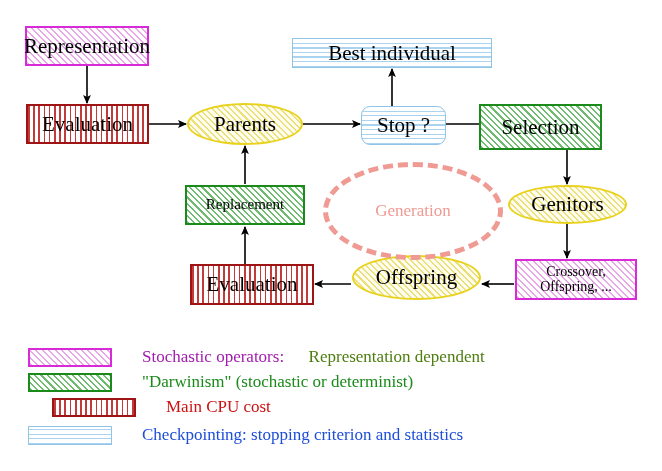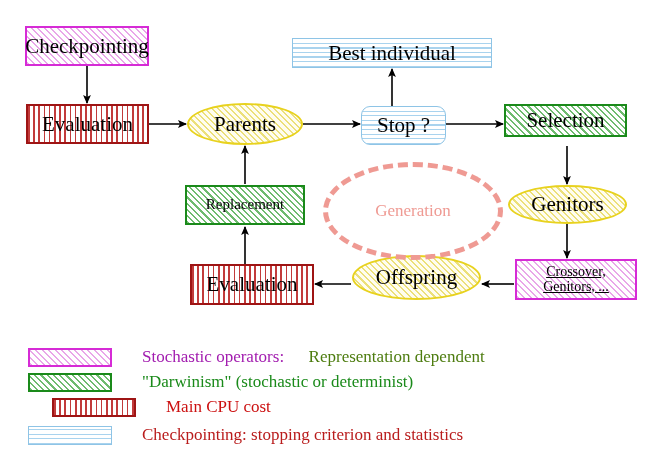--- a/index.html
+++ b/index.html
@@ -40,40 +40,40 @@
     background-color:#fffbe0;
     background-image:repeating-linear-gradient(45deg,
       #ece07a 0px,#ece07a 1.5px,#fffdf0 1.5px,#fffdf0 4.4px);
   }
   .ellipse{border-radius:50%;}
   .rounded{border-radius:9px;}
 
   
   .t-lg{font-size:21px;}
   .t-sm{font-size:15px;}
-  .t-xs{font-size:14px;text-decoration:underline;}
+  .t-xs{font-size:14px;}
 
   
   #generation{
     position:absolute;left:323px;top:162px;width:170px;height:88px;
     border:5px dashed #ef9a93;border-radius:50%;
     display:flex;align-items:center;justify-content:center;
     color:#ef9a93;font-size:17px;background:transparent;
   }
 
   
   #legend{position:absolute;left:0;top:336px;width:662px;height:135px;}
   .leg-row{position:absolute;left:28px;height:26px;display:flex;align-items:center;}
   .swatch{width:84px;height:19px;box-sizing:border-box;flex:0 0 auto;}
   .leg-text{margin-left:30px;font-size:17px;white-space:nowrap;}
   .c-magenta{color:#a21caf;}
   .c-gold{color:#4d7c0f;}
   .c-green{color:#1a8a1a;}
   .c-red{color:#cc1111;}
-  .c-lblue{color:#b91c1c;text-align:center;}
+  .c-lblue{color:#1d4ed8;text-align:center;}
   .gap{display:inline-block;width:16px;}
 </style>
 </head>
 <body>
 
 <svg id="canvas" viewBox="0 0 662 471" xmlns="http://www.w3.org/2000/svg">
   <defs>
     <marker id="ah" markerWidth="9" markerHeight="9" refX="8" refY="4.5" orient="auto" markerUnits="userSpaceOnUse">
       <path d="M0,0.6 L9,4.5 L0,8.4 L2,4.5 Z" fill="#000"></path>
     </marker>
@@ -98,50 +98,50 @@
 
     <line x1="351" y1="284" x2="315" y2="284"></line>
 
     <line x1="245" y1="264" x2="245" y2="227"></line>
 
     <line x1="245" y1="184" x2="245" y2="146"></line>
   </g>
 </svg>
 
 <div class="node f-magenta t-lg" style="left:25px;top:26px;width:124px;height:40px;">
-  <span>Checkpointing</span>
+  <span>Representation</span>
 </div>
 
 <div class="node f-red t-lg" style="left:26px;top:104px;width:123px;height:40px;">
   <span>Evaluation</span>
 </div>
 
 <div class="node f-yellow ellipse t-lg" style="left:187px;top:103px;width:116px;height:42px;">
   <span>Parents</span>
 </div>
 
 <div class="node f-blue t-lg" style="left:292px;top:38px;width:200px;height:30px;">
   <span>Best individual</span>
 </div>
 
 <div class="node f-blue rounded t-lg" style="left:361px;top:106px;width:85px;height:39px;">
   <span>Stop ?</span>
 </div>
 
-<div class="node f-green t-lg" style="left:504px;top:104px;width:123px;height:33px;">
+<div class="node f-green t-lg" style="left:479px;top:104px;width:123px;height:46px;">
   <span>Selection</span>
 </div>
 
 <div class="node f-yellow ellipse t-lg" style="left:508px;top:185px;width:119px;height:39px;">
   <span>Genitors</span>
 </div>
 
 <div class="node f-magenta t-xs" style="left:515px;top:259px;width:122px;height:41px;flex-direction:column;">
   <span>Crossover,</span>
-  <span>Genitors, ...</span>
+  <span>Offspring, ...</span>
 </div>
 
 <div class="node f-yellow ellipse t-lg" style="left:352px;top:255px;width:129px;height:45px;">
   <span>Offspring</span>
 </div>
 
 <div class="node f-red t-lg" style="left:190px;top:264px;width:124px;height:41px;">
   <span>Evaluation</span>
 </div>
 

